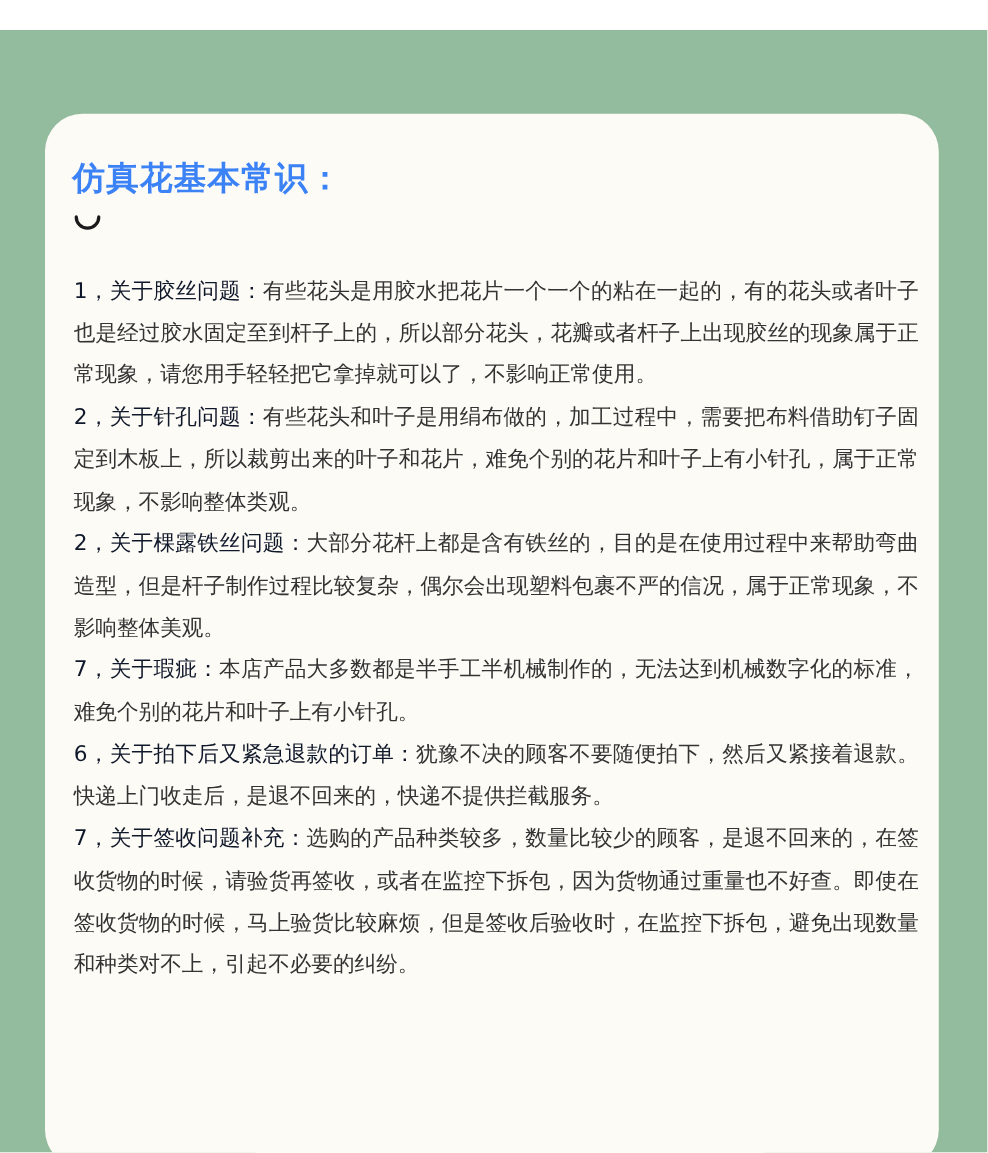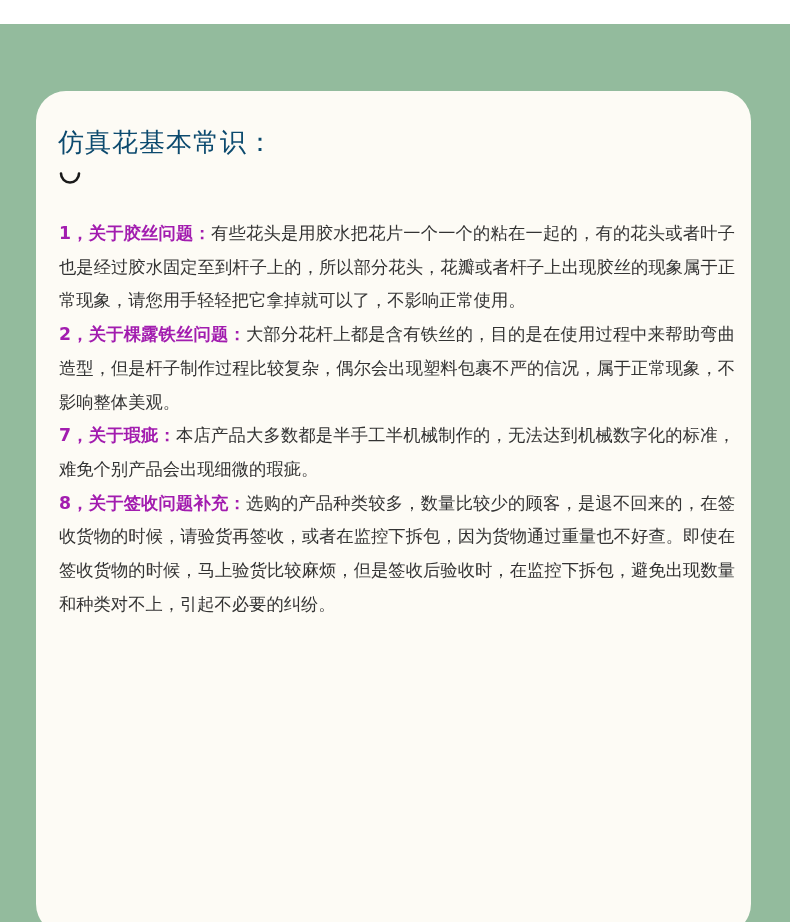--- a/index.html
+++ b/index.html
@@ -29,23 +29,24 @@
     width: 715px;
     height: 843px;
     background: #fdfbf5;
     border-radius: 30px;
   }
   .title {
     position: absolute;
     left: 22px;
     top: 34px;
     font-size: 26px;
-    color: #0c4a6e;
+    color: #3b82f6;
     letter-spacing: 1px;
     white-space: nowrap;
+    font-weight: bold;
   }
   .arc {
     position: absolute;
     left: 23px;
     top: 81px;
     width: 22px;
     height: 13px;
   }
   .content {
     position: absolute;
@@ -55,33 +56,35 @@
     font-size: 17.3px;
     line-height: 33.7px;
     color: #333333;
   }
   .item {
     margin: 0;
     padding: 0;
     text-align: justify;
   }
   .item .head {
-    font-weight: bold;
-    color: #a21caf;
+    font-weight: normal;
+    color: #0f172a;
   }
 </style>
 </head>
 <body>
 
 <div class="green-panel">
   <div class="card">
     <div class="title">仿真花基本常识：</div>
     <svg class="arc" viewBox="0 0 22 13" xmlns="http://www.w3.org/2000/svg">
       <path d="M2 1.5 A9 9 0 0 0 20 1.5" fill="none" stroke="#1a1a1a" stroke-width="2.6" stroke-linecap="round"></path>
     </svg>
     <div class="content">
       <p class="item"><span class="head">1，关于胶丝问题：</span><span>有些花头是用胶水把花片一个一个的粘在一起的，有的花头或者叶子也是经过胶水固定至到杆子上的，所以部分花头，花瓣或者杆子上出现胶丝的现象属于正常现象，请您用手轻轻把它拿掉就可以了，不影响正常使用。</span></p>
+      <p class="item"><span class="head">2，关于针孔问题：</span><span>有些花头和叶子是用绢布做的，加工过程中，需要把布料借助钉子固定到木板上，所以裁剪出来的叶子和花片，难免个别的花片和叶子上有小针孔，属于正常现象，不影响整体类观。</span></p>
       <p class="item"><span class="head">2，关于棵露铁丝问题：</span><span>大部分花杆上都是含有铁丝的，目的是在使用过程中来帮助弯曲造型，但是杆子制作过程比较复杂，偶尔会出现塑料包裹不严的信况，属于正常现象，不影响整体美观。</span></p>
-      <p class="item"><span class="head">7，关于瑕疵：</span><span>本店产品大多数都是半手工半机械制作的，无法达到机械数字化的标准，难免个别产品会出现细微的瑕疵。</span></p>
-      <p class="item"><span class="head">8，关于签收问题补充：</span><span>选购的产品种类较多，数量比较少的顾客，是退不回来的，在签收货物的时候，请验货再签收，或者在监控下拆包，因为货物通过重量也不好查。即使在签收货物的时候，马上验货比较麻烦，但是签收后验收时，在监控下拆包，避免出现数量和种类对不上，引起不必要的纠纷。</span></p>
+      <p class="item"><span class="head">7，关于瑕疵：</span><span>本店产品大多数都是半手工半机械制作的，无法达到机械数字化的标准，难免个别的花片和叶子上有小针孔。</span></p>
+      <p class="item"><span class="head">6，关于拍下后又紧急退款的订单：</span><span>犹豫不决的顾客不要随便拍下，然后又紧接着退款。快递上门收走后，是退不回来的，快递不提供拦截服务。</span></p>
+      <p class="item"><span class="head">7，关于签收问题补充：</span><span>选购的产品种类较多，数量比较少的顾客，是退不回来的，在签收货物的时候，请验货再签收，或者在监控下拆包，因为货物通过重量也不好查。即使在签收货物的时候，马上验货比较麻烦，但是签收后验收时，在监控下拆包，避免出现数量和种类对不上，引起不必要的纠纷。</span></p>
     </div>
   </div>
 </div>
 
 </body></html>

